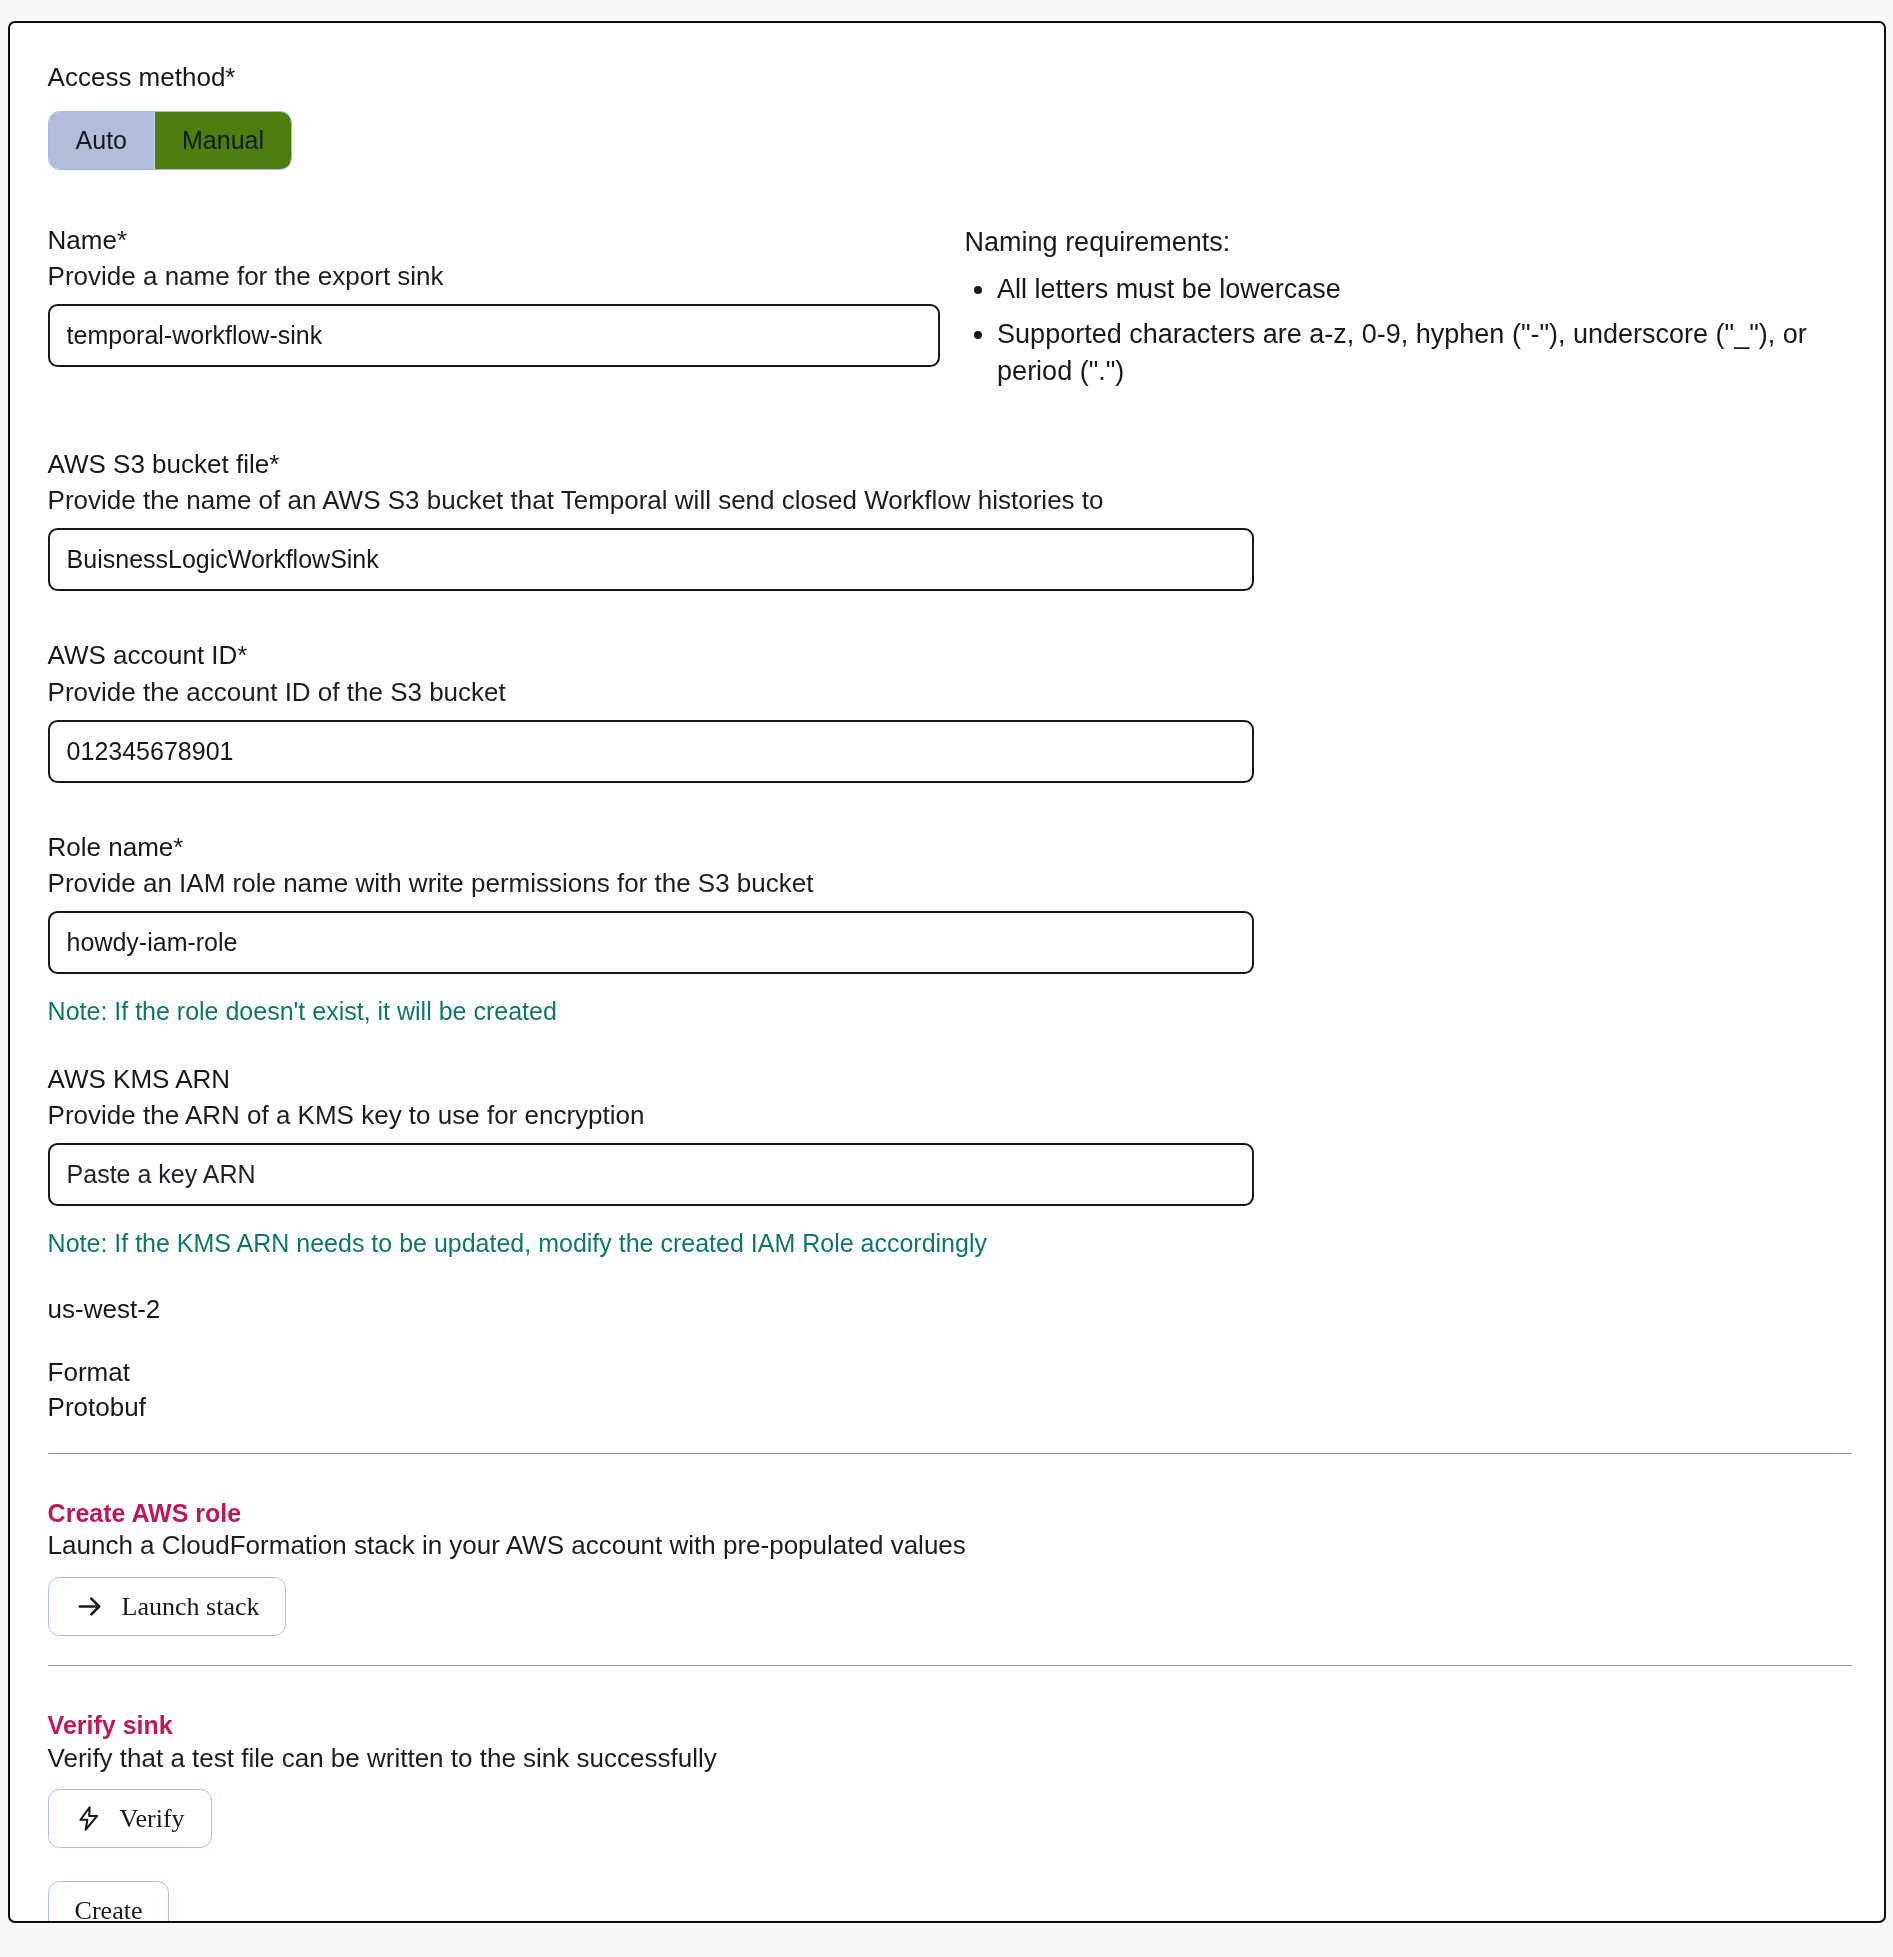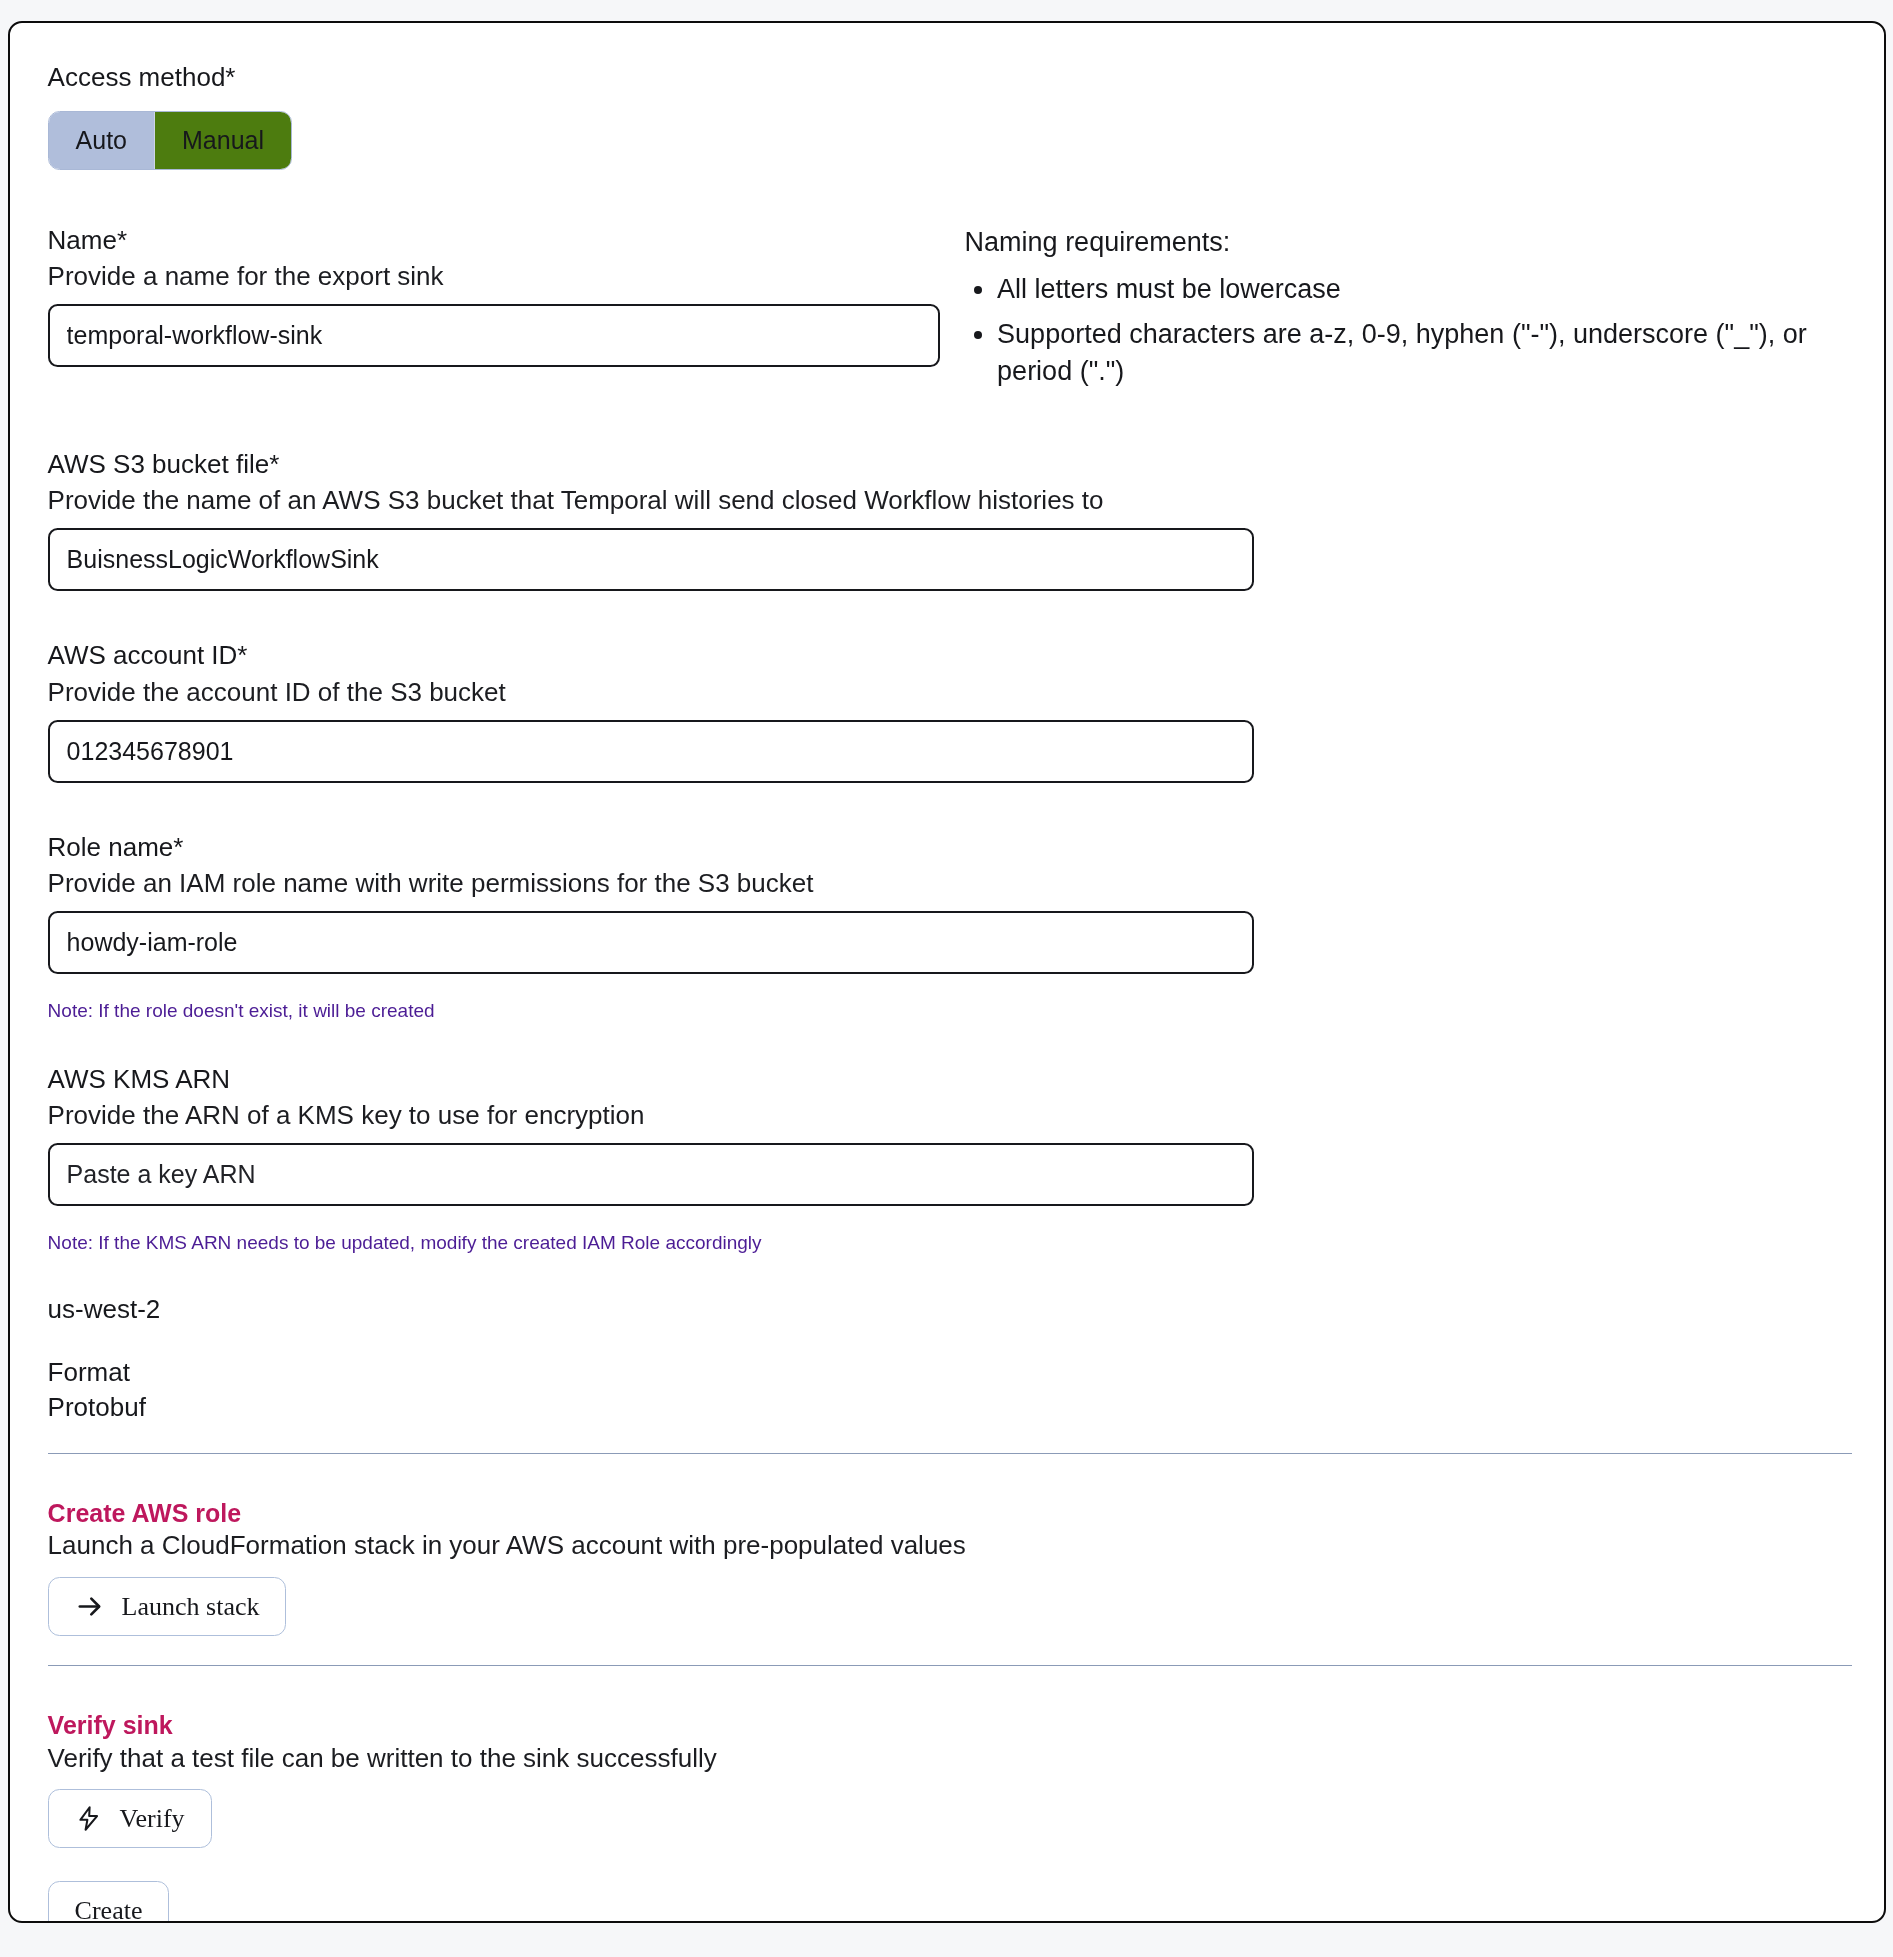--- a/index.html
+++ b/index.html
@@ -14,38 +14,38 @@
   }
   .card {
     box-sizing: border-box;
     position: absolute;
     left: 7.6px;
     top: 21px;
     width: 1878px;
     height: 1902px;
     background: #ffffff;
     border: 2.9px solid #0c0c0c;
-    border-radius: 14px;
+    border-radius: 7px;
     padding: 38px 32px 0 38px;
     overflow: hidden;
   }
   .lbl {
     font-size: 26px;
     line-height: 32.5px;
     color: #17181c;
   }
   .desc {
     font-size: 26px;
     line-height: 32.5px;
     color: #1c1d21;
   }
   .note {
-    font-size: 19px;
+    font-size: 25px;
     line-height: 26px;
-    color: #4c1d95;
+    color: #0f766e;
   }
   .bold-title {
     font-size: 25px;
     line-height: 32.5px;
     font-weight: 700;
     color: #be185d;
   }
   
   .access-label { margin-bottom: 17px; }
   .toggle {

